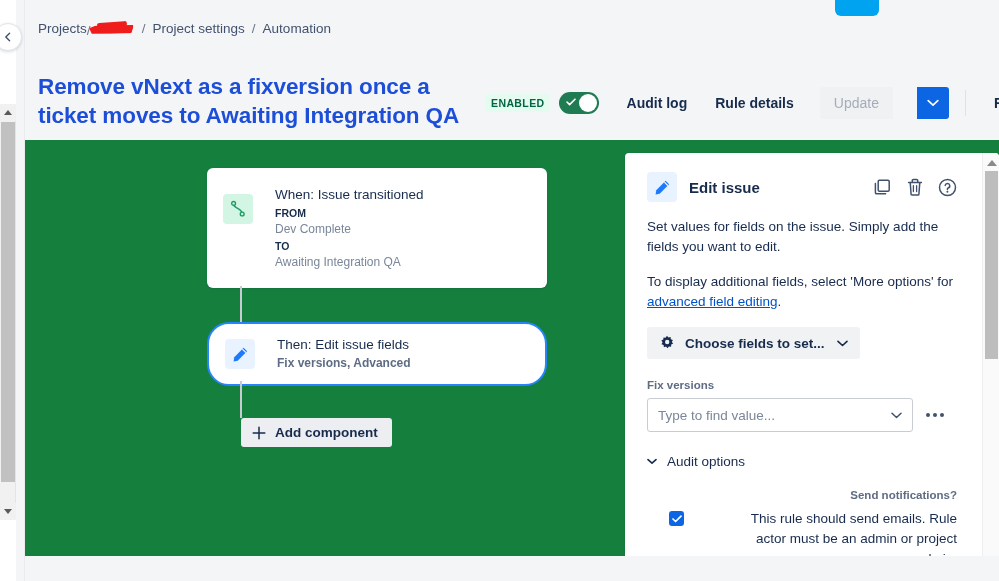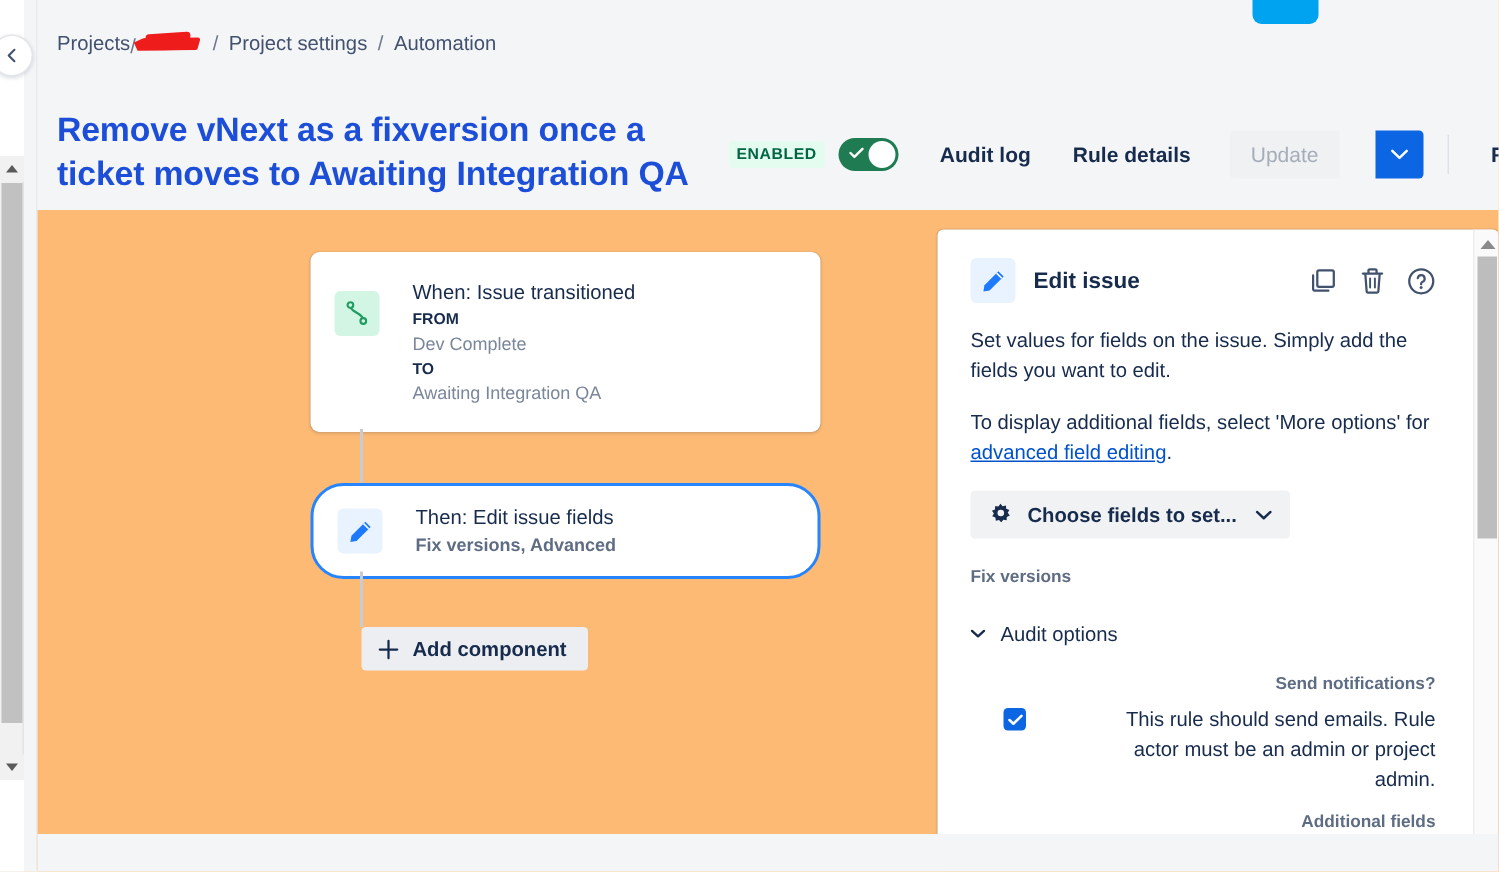--- a/index.html
+++ b/index.html
@@ -219,21 +219,21 @@
     margin-left: 16px;
     width: 1px; height: 26px;
     background: #dfe1e6;
   }
 
   
   .content-area {
     position: absolute;
     left: 25px; top: 140px;
     width: 974px; height: 441px;
-    background: #fdba74;
+    background: #15803d;
   }
 
   
   .flow {
     position: absolute;
     left: 182px; top: 28px;
     width: 340px;
   }
   .flow-card {
     background: #ffffff;
@@ -655,20 +655,35 @@
           </span>
           <span>Choose fields to set...</span>
           <span class="cv">
             <svg width="11" height="7" viewBox="0 0 11 7">
               <path d="M1 1.3 L5.5 5.5 L10 1.3" stroke="#172b4d" stroke-width="1.6" fill="none" stroke-linecap="round" stroke-linejoin="round"></path>
             </svg>
           </span>
         </div>
 
         <div class="field-label">Fix versions</div>
+        <div class="field-row">
+          <div class="select-box">
+            <span class="ph">Type to find value...</span>
+            <span class="cv">
+              <svg width="11" height="7" viewBox="0 0 11 7">
+                <path d="M1 1.3 L5.5 5.5 L10 1.3" stroke="#42526e" stroke-width="1.5" fill="none" stroke-linecap="round" stroke-linejoin="round"></path>
+              </svg>
+            </span>
+          </div>
+          <div class="more-dots">
+            <i></i>
+              <i></i>
+              <i></i>
+          </div>
+        </div>
 
         <div class="more-options">
           <span class="cv">
             <svg width="10" height="7" viewBox="0 0 10 7">
               <path d="M1 1.6 L5 5.2 L9 1.6" stroke="#172b4d" stroke-width="1.6" fill="none" stroke-linecap="round" stroke-linejoin="round"></path>
             </svg>
           </span>
           <span>Audit options</span>
         </div>
 

